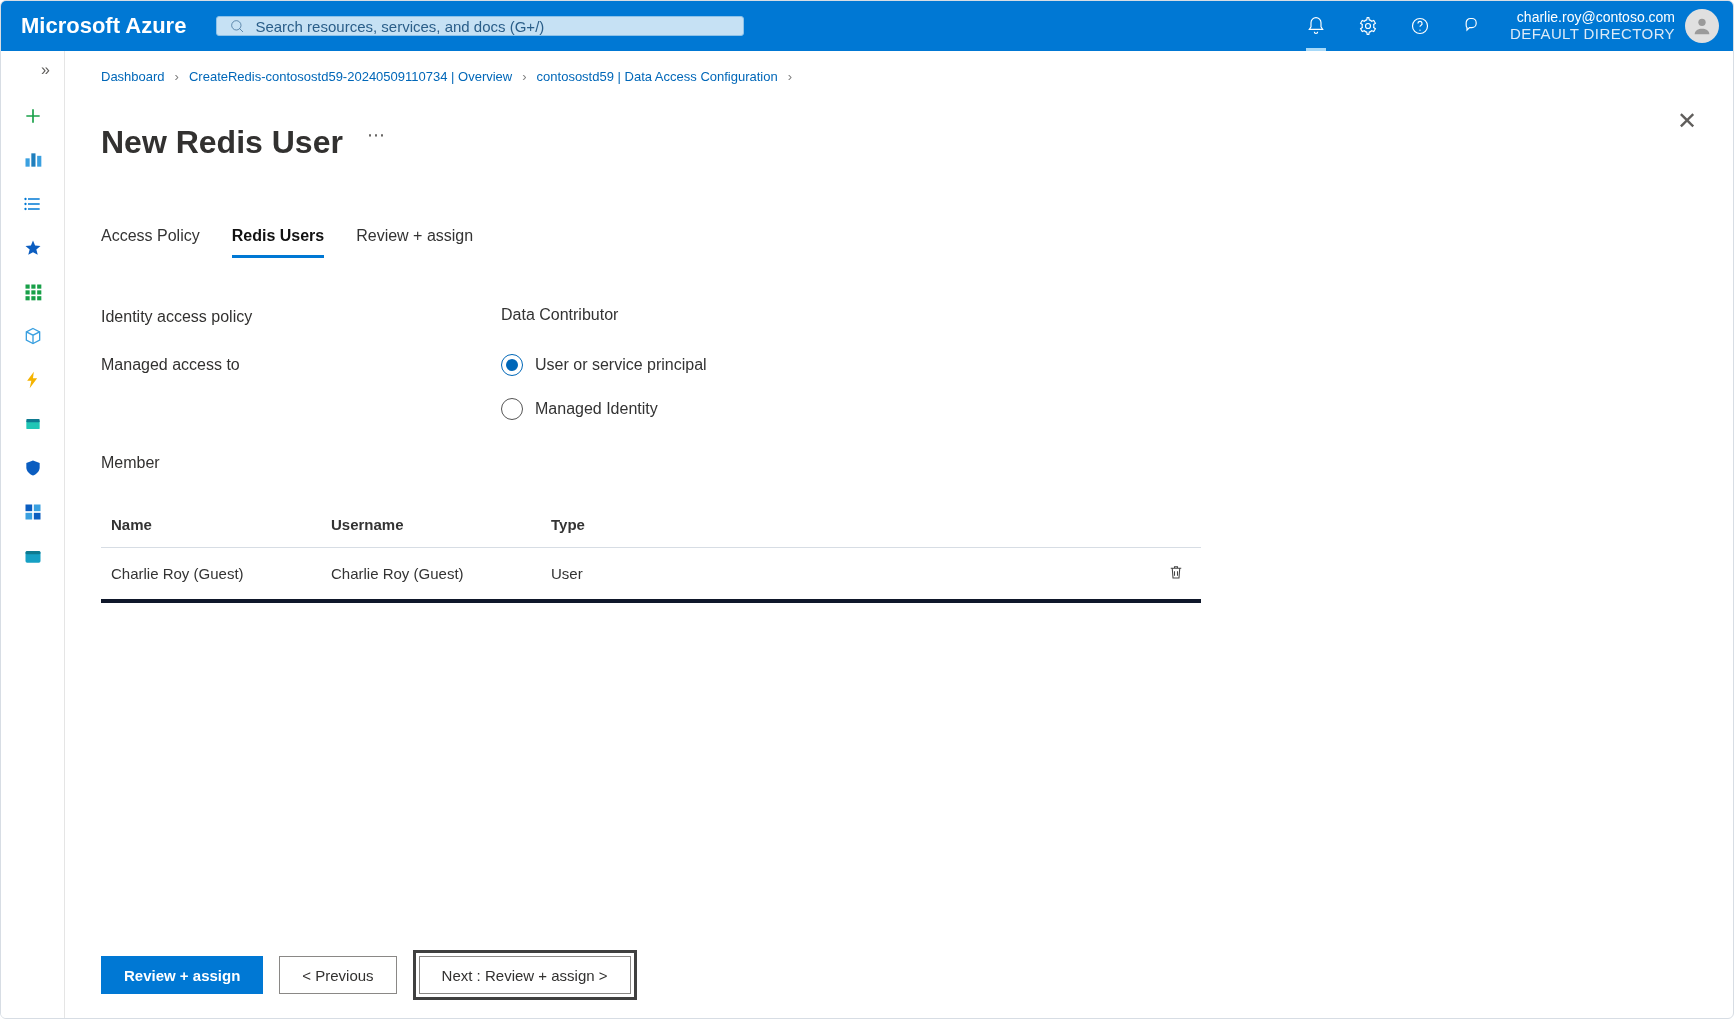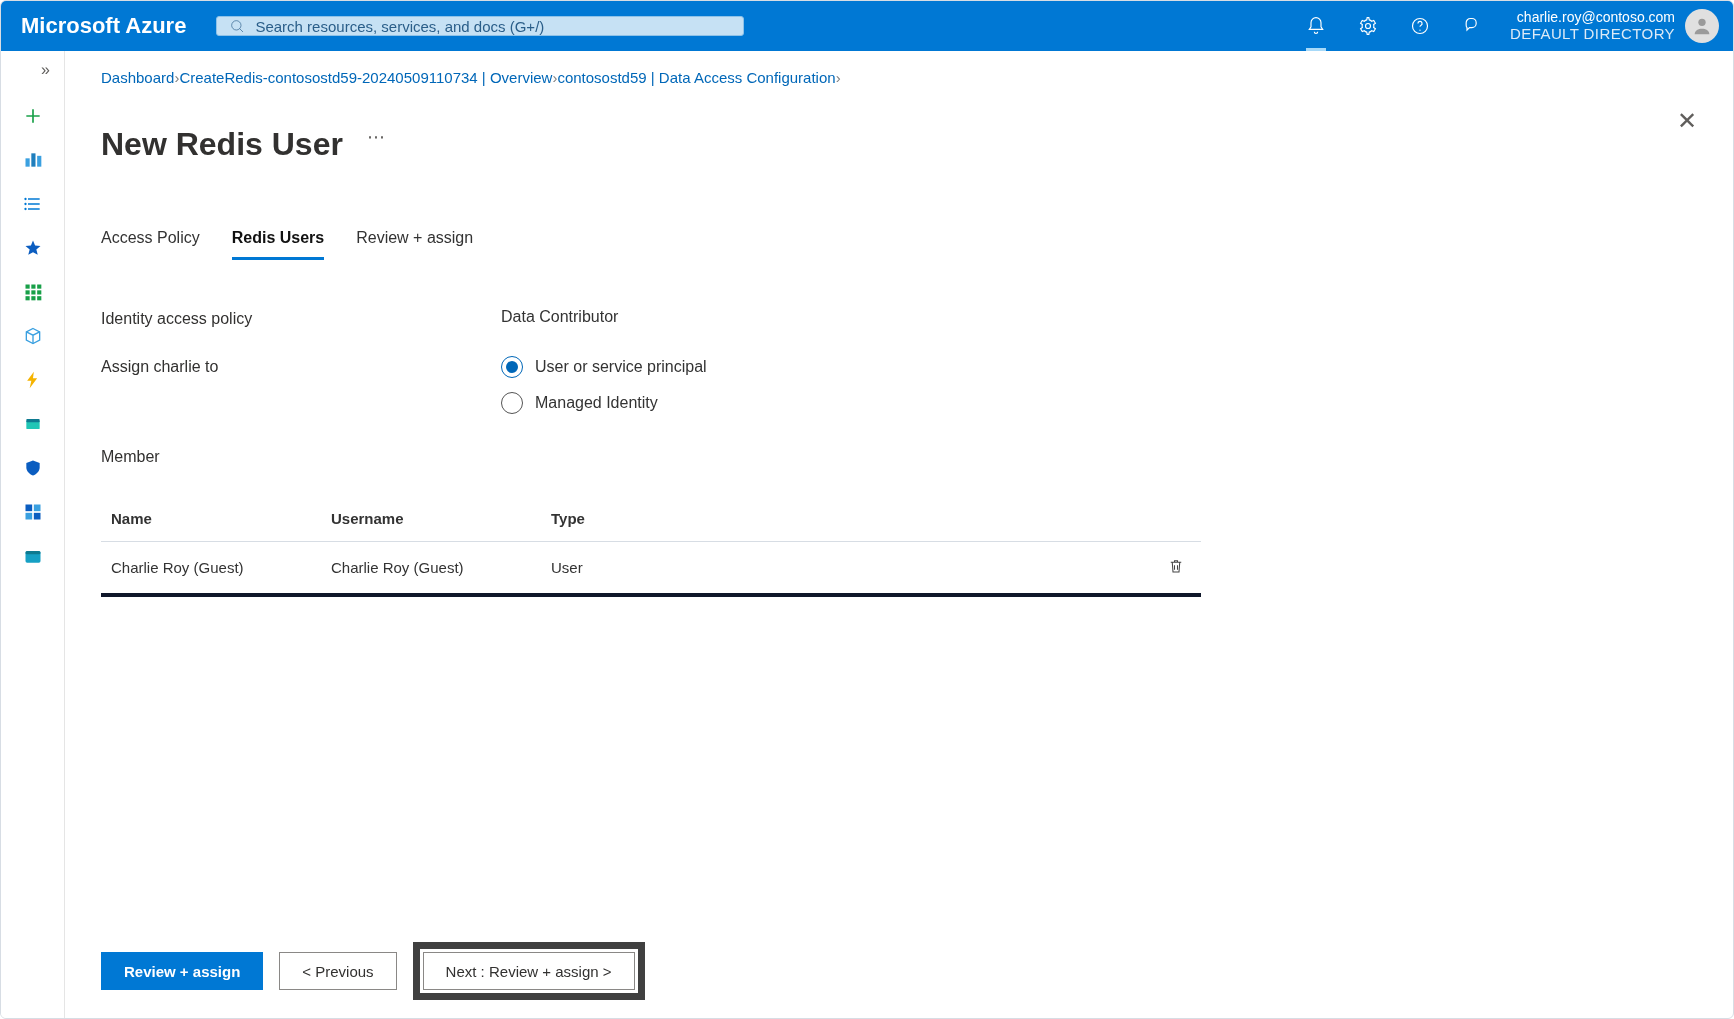--- a/index.html
+++ b/index.html
@@ -98,21 +98,21 @@
     gap: 22px;
     background:#fff;
   }
   .rail-toggle { color:#605e5c; font-size:16px; align-self:flex-end; padding-right:14px; padding-bottom:4px;}
   .rail-item { width:22px; height:22px; display:flex; align-items:center; justify-content:center; }
   .rail-item svg { width:20px; height:20px; }
 
   
   .main { flex:1; display:flex; flex-direction:column; padding: 18px 36px 0 36px; position:relative;}
 
-  .breadcrumb { display:flex; align-items:center; font-size:15px; color:#0078d4; flex-wrap:wrap;}
+  .breadcrumb { display:flex; align-items:center; gap:10px; font-size:13px; color:#0078d4; flex-wrap:wrap;}
   .breadcrumb .crumb { color:#0067b8; }
   .breadcrumb .sep { color:#808080;}
 
   .page-header { display:flex; align-items:flex-start; margin-top: 40px; }
   .page-title { font-size: 32px; font-weight:600; color:#323130;}
   .title-more { margin-left: 24px; color:#605e5c; letter-spacing:2px; font-size:18px;}
   .close-x {
     position:absolute;
     top: 56px;
     right: 36px;
@@ -123,21 +123,21 @@
 
   .tabs { display:flex; gap: 32px; margin-top: 60px; border-bottom: none;}
   .tab { font-size:16px; color:#333; padding: 6px 0 10px 0; cursor:pointer; font-weight:400;}
   .tab.active { color:#111; font-weight:600; border-bottom: 3px solid #0078d4; }
 
   .form-area { margin-top: 48px; max-width: 1100px;}
   .form-row { display:flex; margin-bottom: 28px; font-size:16px; color:#333; align-items:flex-start;}
   .form-label { width: 400px; color:#323130; padding-top:2px;}
   .form-value { flex:1; }
 
-  .radio-group { display:flex; flex-direction:column; gap: 14px; }
+  .radio-group { display:flex; flex-direction:column; gap: 22px; }
   .radio-opt { display:flex; align-items:center; gap: 12px; font-size:16px;}
   .radio-circle {
     width:22px; height:22px; border-radius:50%;
     border: 1.5px solid #555;
     display:flex; align-items:center; justify-content:center;
     flex-shrink:0;
   }
   .radio-circle.selected { border-color:#0067b8; }
   .radio-dot { width:12px; height:12px; border-radius:50%; background:#0067b8; }
 
@@ -182,21 +182,21 @@
     display:flex; align-items:center; justify-content:center;
     cursor:pointer;
   }
   .btn.primary {
     background:#0078d4;
     border-color:#0078d4;
     color:#fff;
     font-weight:600;
   }
   .btn-highlight {
-    border: 7px solid #404040;
+    border: 3px solid #404040;
     padding: 3px;
     display:inline-flex;
   }
   .btn-highlight .btn { border:1px solid #8a8886; }
 
 </style>
 </head>
 <body>
 
 <div class="topbar">
@@ -359,21 +359,21 @@
       <div class="tab">Review + assign</div>
     </div>
 
     <div class="form-area">
       <div class="form-row">
         <div class="form-label">Identity access policy</div>
         <div class="form-value">Data Contributor</div>
       </div>
 
       <div class="form-row">
-        <div class="form-label">Assign charlie to</div>
+        <div class="form-label">Managed access to</div>
         <div class="form-value">
           <div class="radio-group">
             <label class="radio-opt">
               <span class="radio-circle selected">
                   <span class="radio-dot"></span>
                 </span>
               <span>User or service principal</span>
             </label>
             <label class="radio-opt">
               <span class="radio-circle"></span>

